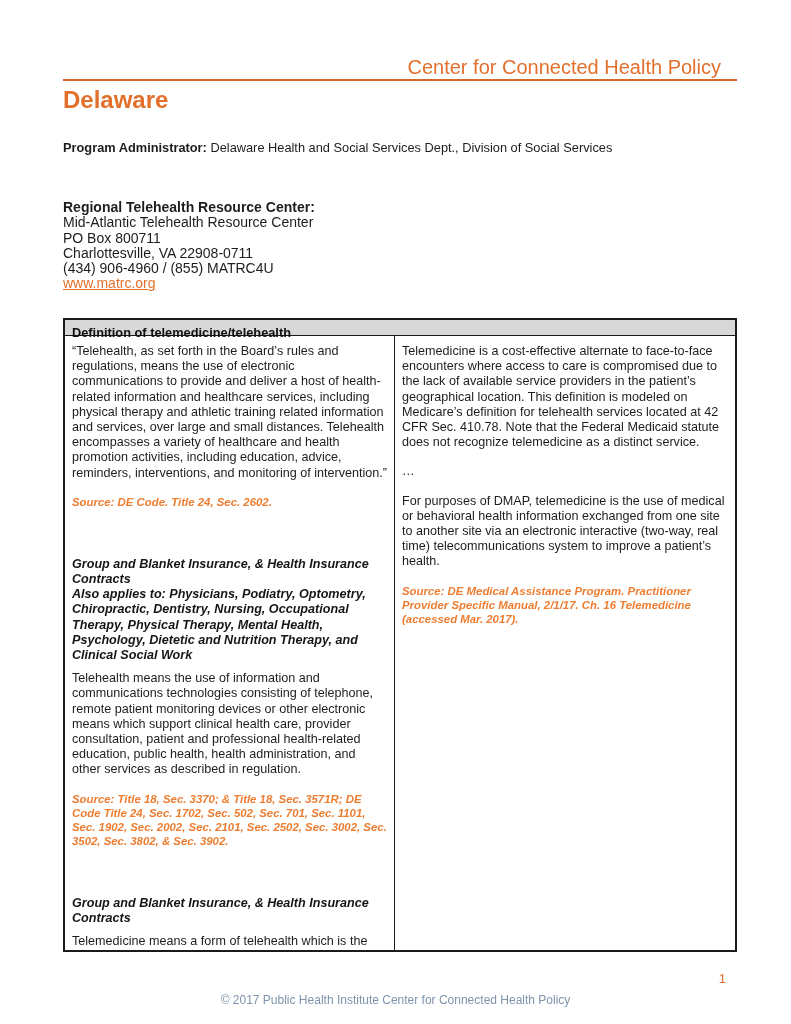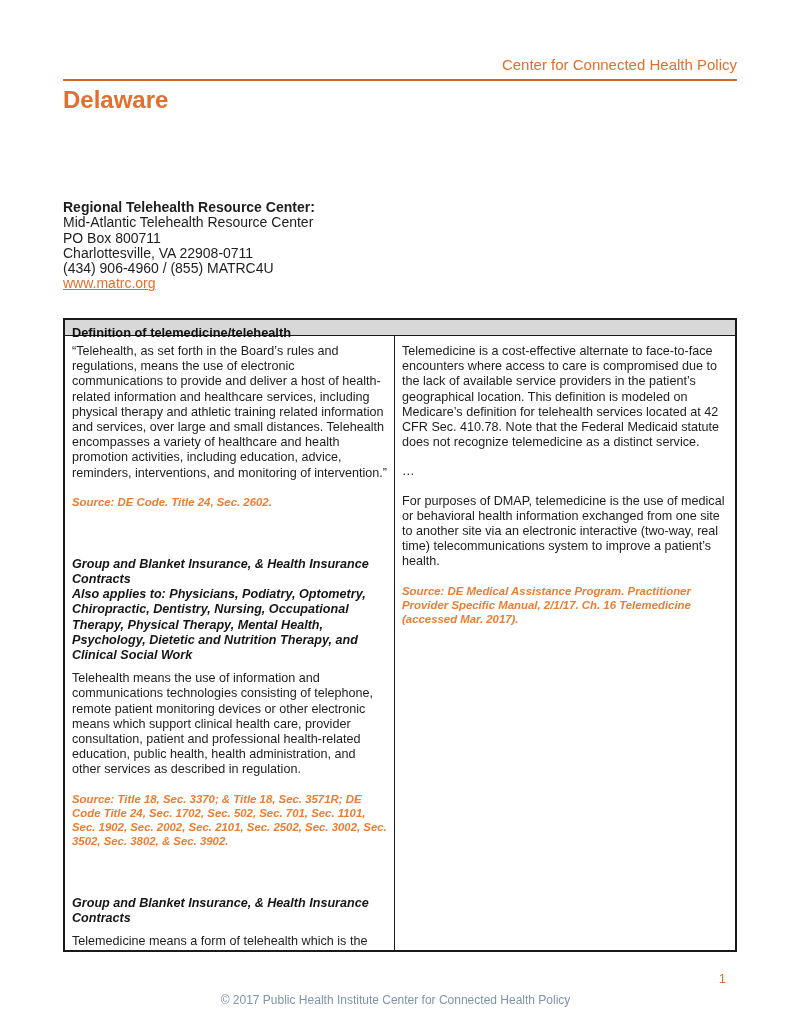--- a/index.html
+++ b/index.html
@@ -17,22 +17,22 @@
     font-family:"Liberation Sans", sans-serif;
     color:var(--ink);
   }
   .page{
     position:relative;
     width:791px;height:1024px;
     background:#ffffff;
     overflow:hidden;
   }
   .org-header{
-    position:absolute; top:56px; right:54px;
-    color:var(--accent); font-size:15px;
+    position:absolute; top:56px; right:70px;
+    color:var(--accent); font-size:20px;
   }
   .header-rule{
     position:absolute; top:79px; left:63px; width:674px;
     border-top:2px solid #D2692E;
   }
   .page-title{
     position:absolute; top:86px; left:63px;
     color:var(--accent); font-size:24px; font-weight:bold;
   }
   .info-block{
@@ -103,20 +103,24 @@
 <body>
 
 <div class="page">
 
   <div class="org-header">Center for Connected Health Policy</div>
   <div class="header-rule"></div>
 
   <h1 class="page-title">Delaware</h1>
 
   <div class="info-block">
+    <div class="info-row">
+      <span class="info-label">Program Administrator:</span>
+      <span>Delaware Health and Social Services Dept., Division of Social Services</span>
+    </div>
   </div>
 
   <div class="resource-block">
     <div class="resource-label">Regional Telehealth Resource Center:</div>
     <div>Mid-Atlantic Telehealth Resource Center</div>
     <div>PO Box 800711</div>
     <div>Charlottesville, VA 22908-0711</div>
     <div>(434) 906-4960 / (855) MATRC4U</div>
     <div><a class="website-link">www.matrc.org</a></div>
   </div>

